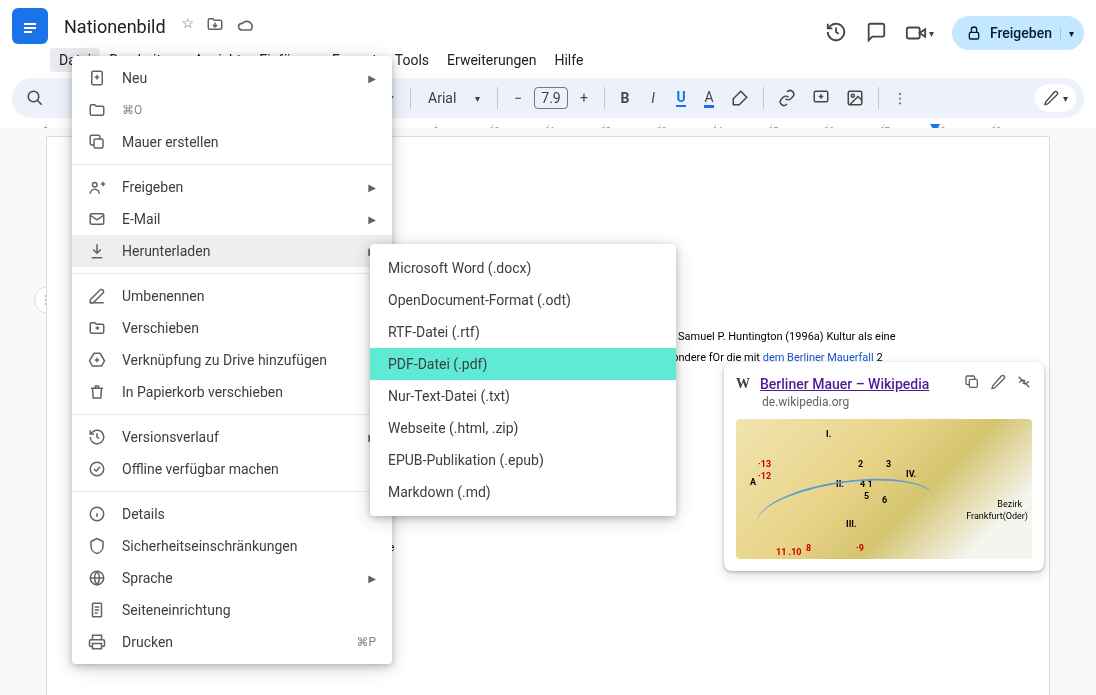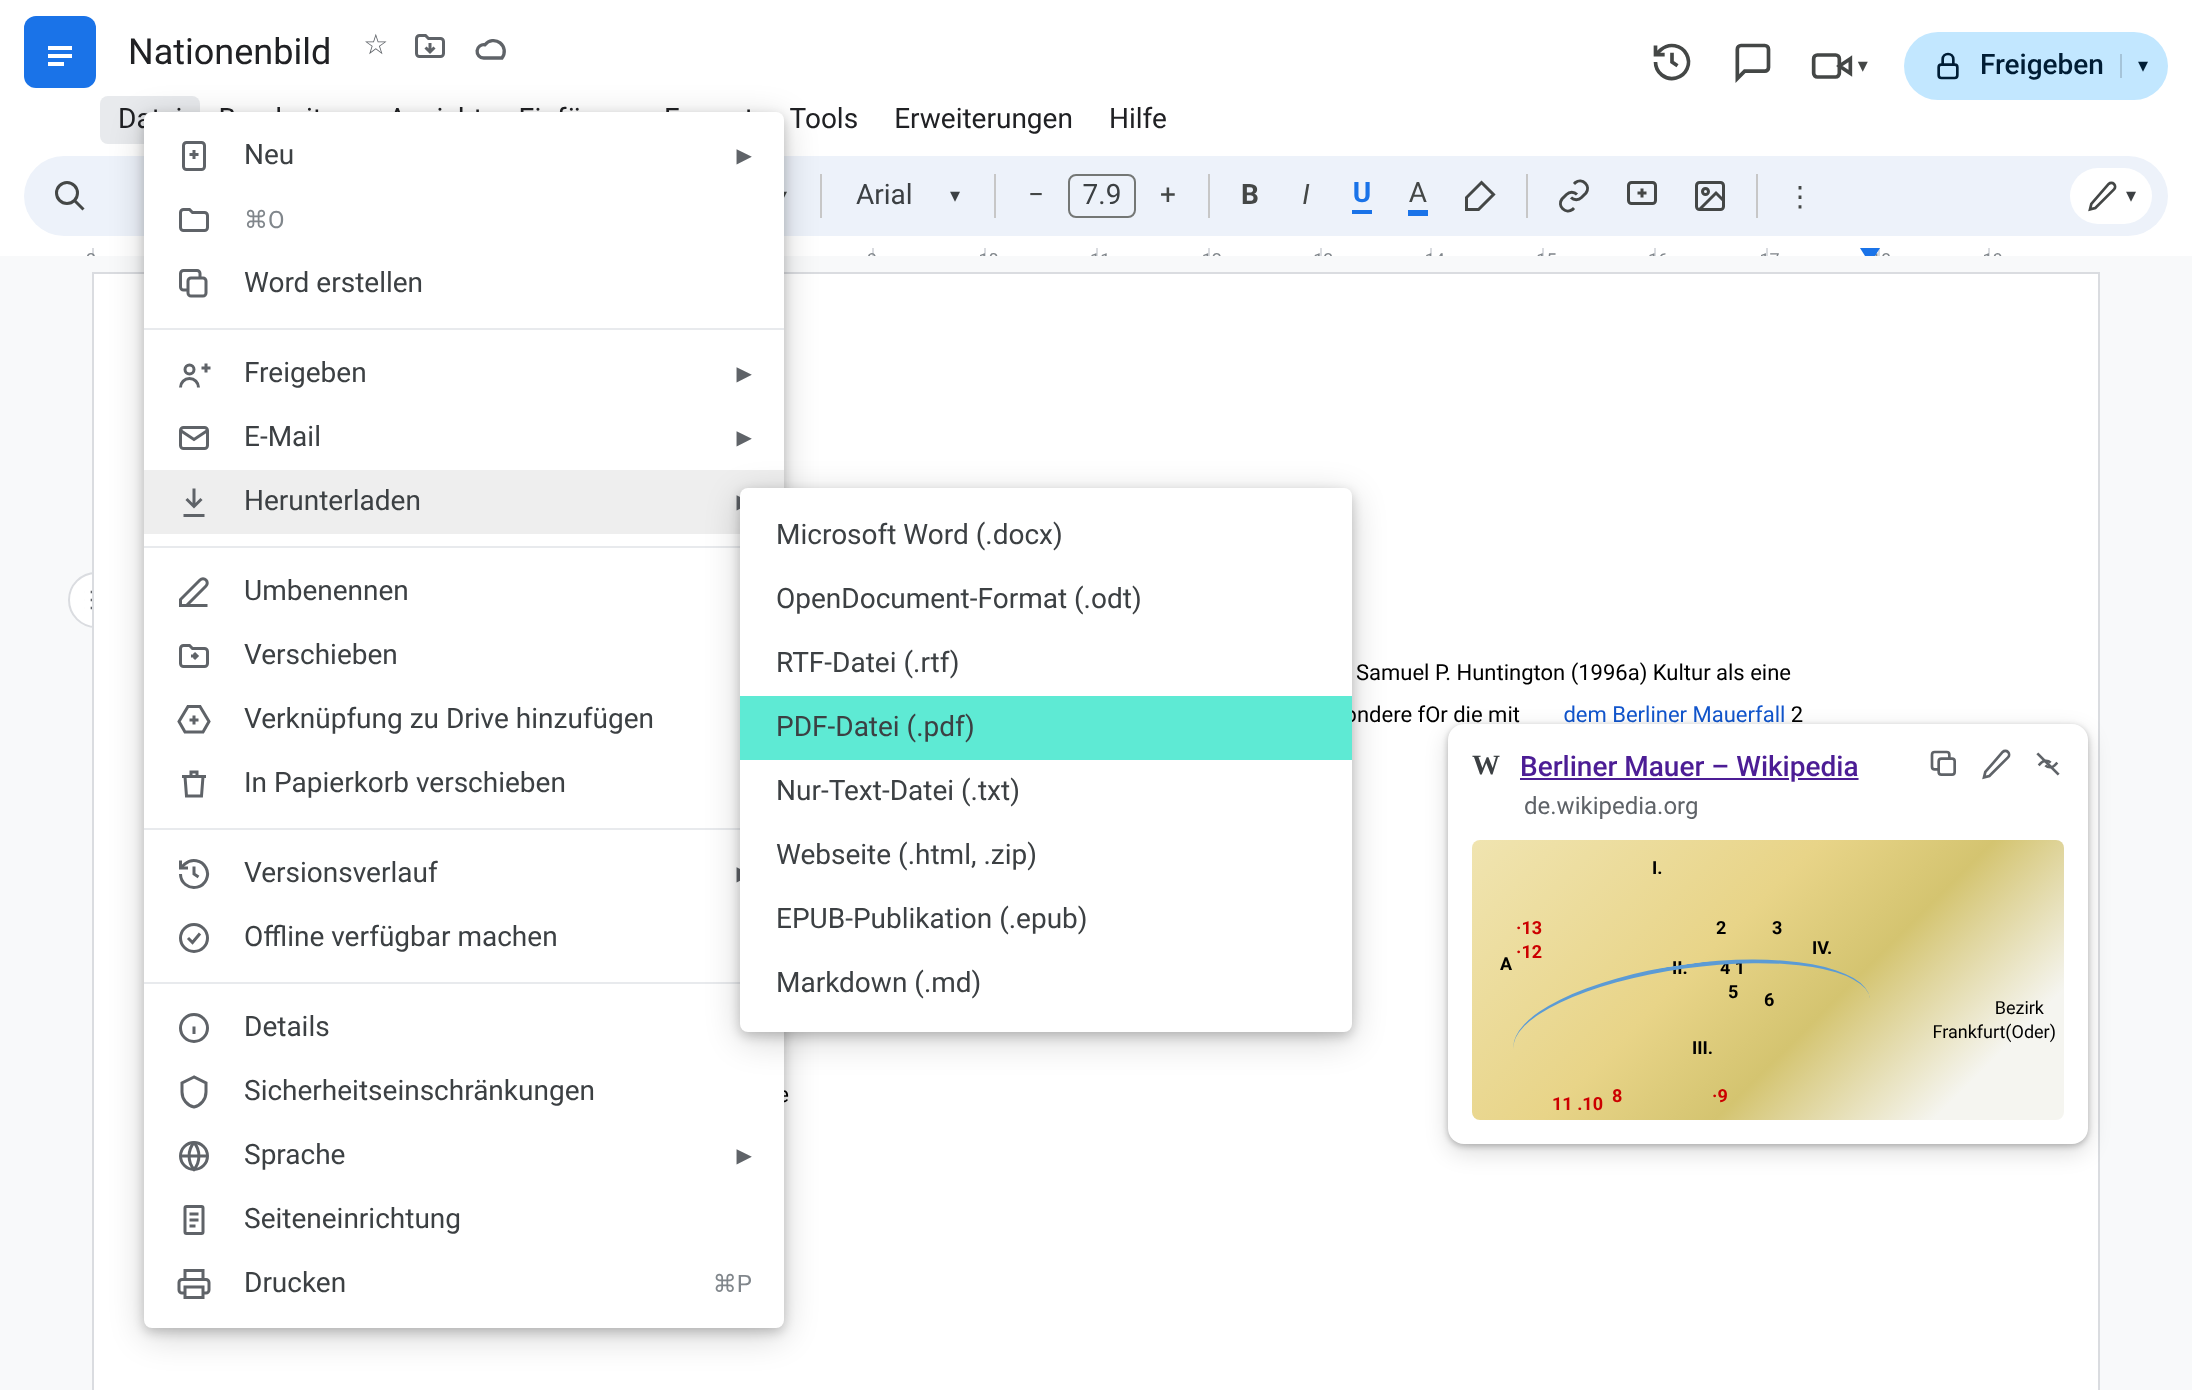--- a/index.html
+++ b/index.html
@@ -32,21 +32,21 @@
 .color-underline { border-bottom: 3px solid #1a73e8; }
 .pen-btn { margin-left: auto; background: #fff; border-radius: 18px; padding: 6px 8px; display: flex; align-items: center; gap: 4px; }
 
 .ruler { height: 16px; background: #fff; margin: 6px 46px 0 46px; display: flex; font-size: 9px; color: #80868b; position: relative; border-bottom: 1px solid #e0e0e0; }
 .ruler-tick { flex: 1; border-left: 1px solid #dadce0; position: relative; }
 .ruler-tick span { position: absolute; left: -4px; top: 2px; }
 .ruler-marker { position: absolute; width: 0; height: 0; border-left: 5px solid transparent; border-right: 5px solid transparent; border-top: 8px solid #1a73e8; }
 
 .canvas { background: #f8f9fa; position: absolute; top: 128px; left: 0; right: 0; bottom: 0; }
 .page { background: #fff; margin: 8px 46px; height: 560px; border: 1px solid #dadce0; padding: 40px 70px 40px 90px; position: relative; font-size: 11px; line-height: 1.9; color: #000; }
-.page a { color: #1155cc; margin-left: 19px; }
+.page a { color: #1155cc; }
 .redwave { text-decoration: underline wavy #d93025; }
 
 .sidebar-tab { position: absolute; left: 34px; top: 158px; width: 28px; height: 28px; background: #fff; border: 1px solid #dadce0; border-radius: 50%; display: flex; align-items: center; justify-content: center; cursor: pointer; }
 
 .dropdown { position: absolute; left: 60px; top: 56px; width: 320px; background: #fff; border-radius: 4px; box-shadow: 0 2px 6px rgba(0,0,0,0.2), 0 4px 18px rgba(0,0,0,0.18); padding: 6px 0; z-index: 100; margin-left: 12px; }
 .dd-item { display: flex; align-items: center; padding: 7px 16px; gap: 14px; cursor: pointer; color: #3c4043; font-size: 14px; }
 .dd-item:hover, .dd-item.hover { background: #eee; }
 .dd-item .dd-icon { width: 20px; color: #5f6368; display: flex; }
 .dd-item .dd-label { flex: 1; }
 .dd-item .dd-arrow { color: #5f6368; font-size: 10px; }
@@ -303,21 +303,21 @@
       </span>
       <span class="dd-shortcut">⌘O</span>
     </div>
   <div class="dd-item">
       <span class="dd-icon">
         <svg width="18" height="18" viewBox="0 0 24 24" fill="none" stroke="#5f6368" stroke-width="2">
           <rect x="8" y="8" width="12" height="12" rx="2"></rect>
           <path d="M16 8V5a2 2 0 0 0-2-2H5a2 2 0 0 0-2 2v9a2 2 0 0 0 2 2h3"></path>
         </svg>
       </span>
-      <span class="dd-label">Word erstellen</span>
+      <span class="dd-label">Mauer erstellen</span>
     </div>
   <div class="dd-sep"></div>
   <div class="dd-item">
       <span class="dd-icon">
         <svg width="18" height="18" viewBox="0 0 24 24" fill="none" stroke="#5f6368" stroke-width="2">
           <circle cx="9" cy="9" r="3"></circle>
           <path d="M3 21a6 6 0 0 1 12 0"></path>
           <path d="M17 8h6m-3-3v6"></path>
         </svg>
       </span>

